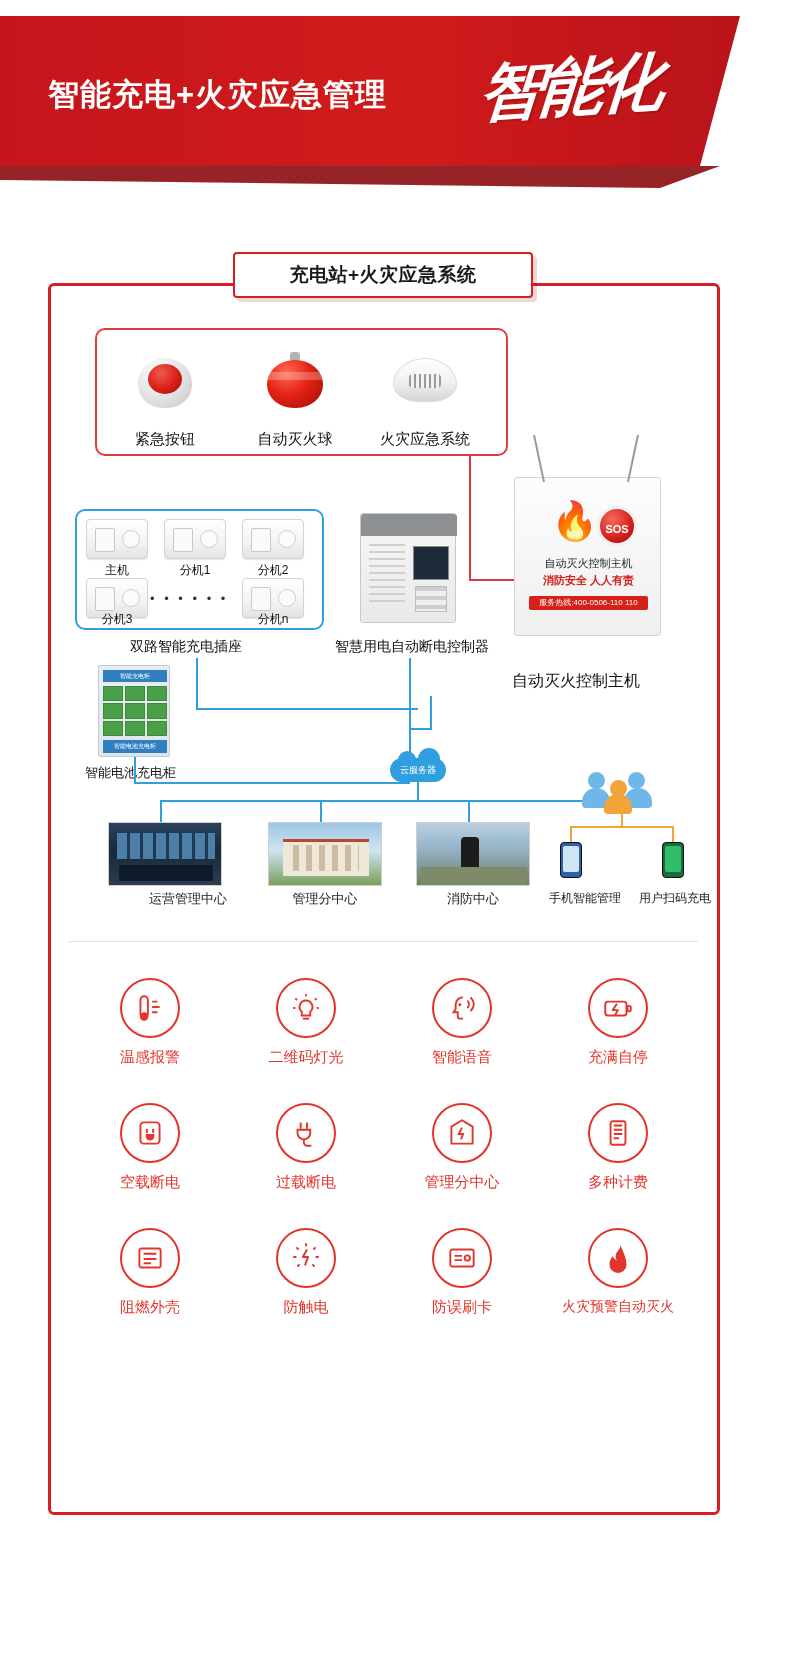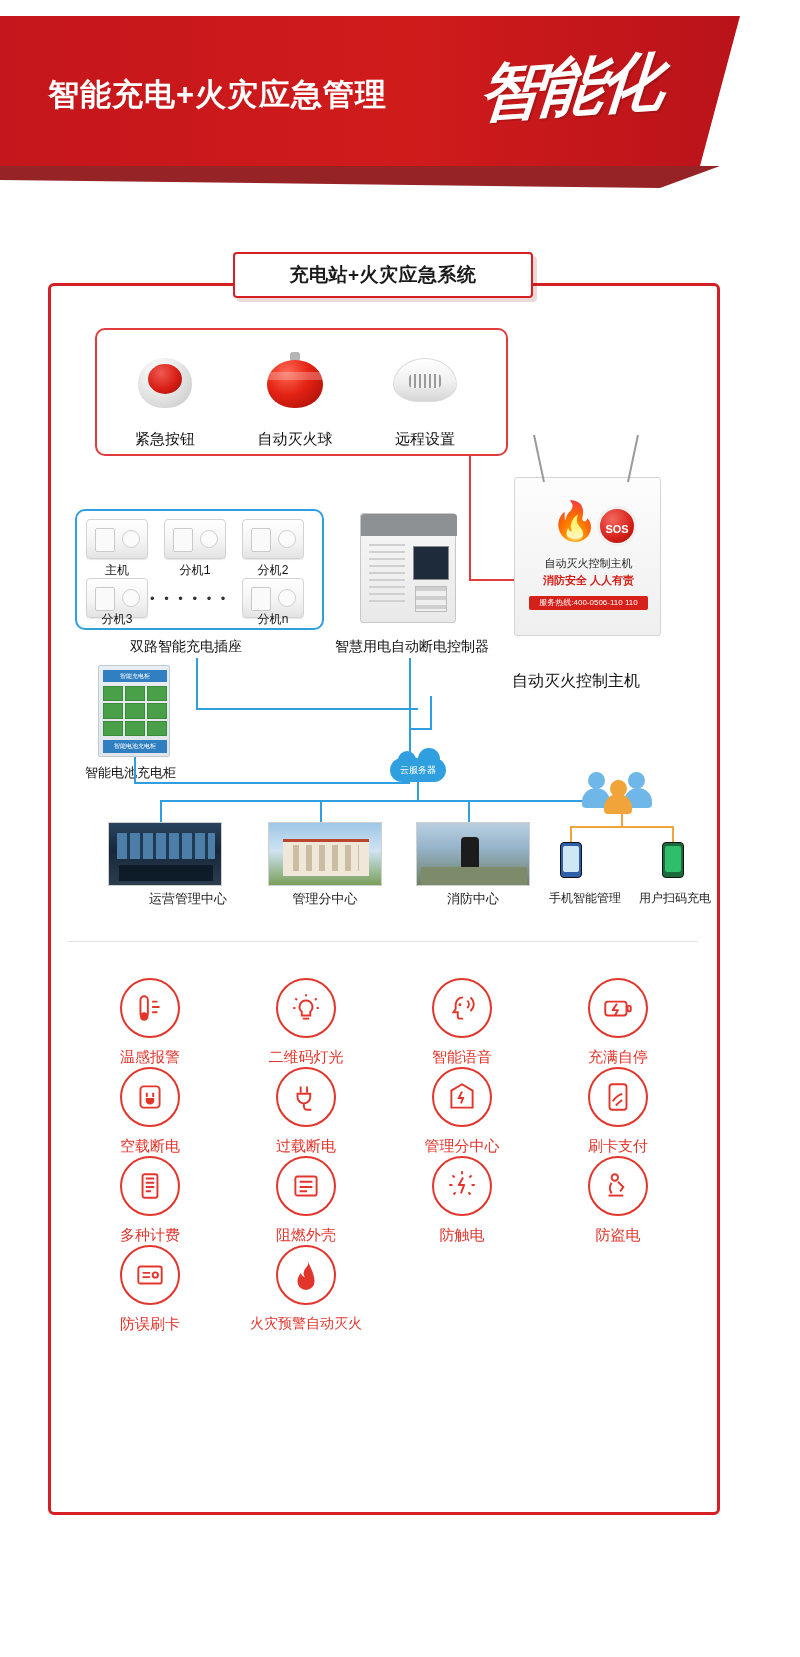--- a/index.html
+++ b/index.html
@@ -144,21 +144,21 @@
   }
   .socket::before {
     content:""; position:absolute; left:8px; top:8px; width:18px; height:22px;
     border:1px solid #c9c9c9; border-radius:2px; background:#fafafa;
   }
   .socket::after {
     content:""; position:absolute; right:7px; top:10px; width:16px; height:16px;
     border:1px solid #cfcfcf; border-radius:50%; background:#fbfbfb;
   }
   .socket-label {
-    position:absolute; font-size:12px; color:#111; width:62px; text-align:center;font-family:Liberation Mono, monospace;
+    position:absolute; font-size:12px; color:#111; width:62px; text-align:center;
   }
   .dots { position:absolute; font-size:13px; color:#333; letter-spacing:3px; }
 
   .cap-small { position:absolute; font-size:14px; color:#111;text-align:right; }
 
   
   .breaker {
     position:absolute; left:360px; top:513px; width:96px; height:110px;
     background: linear-gradient(180deg,#f7f7f7 0%, #e9e9e9 100%);
     border:1px solid #c8c8c8; border-radius:3px;
@@ -233,21 +233,21 @@
   .phone { position:absolute; width:22px; height:36px; border-radius:4px; background:#2a2a2a; border:1px solid #111; }
   .phone.blue { background:#2f5fa8; }
   .phone.green { background:#1d6b3a; }
   .phone::after { content:""; position:absolute; left:2px; top:3px; right:2px; bottom:5px; background:#cfe6f5; border-radius:2px; }
   .phone.green::after { background:#2fbf6a; }
 
   
   .divider { position:absolute; left:68px; top:941px; width:630px; height:1px; background:#e2e2e2; }
   .features {
     position:absolute; left:72px; top:978px; width:624px;
-    display:grid; grid-template-columns:repeat(4,1fr); 
+    display:grid; grid-template-columns:repeat(4,1fr); row-gap:36px;
   }
   .feat { text-align:center; }
   .feat .ring {
     width:60px; height:60px; margin:0 auto 10px; border-radius:50%;
     border:2px solid #e2352c; display:flex; align-items:center; justify-content:center;
     color:#e2352c; font-size:26px; line-height:1;
   }
   .feat .flabel { font-size:15px; color:#e2352c; white-space:nowrap; }
   .feat .flabel.wide { font-size:14px; }
 
@@ -283,21 +283,21 @@
       <div class="fb-band"></div>
   </div>
   <div class="cap">自动灭火球</div>
 </div>
 
 <div class="device" style="left:365px; top:344px;">
   <div class="glyph">
     <div class="sd-body"></div>
       <div class="sd-slots"></div>
   </div>
-  <div class="cap">远程设置</div>
+  <div class="cap">火灾应急系统</div>
 </div>
 
 <div class="ln-red" style="left:470px; top:579px; width:46px; height:2px;"></div>
 <div class="ln-red" style="left:469px; top:455px; width:2px; height:126px;"></div>
 
 <div class="sockets-box"></div>
 <div class="socket" style="left:86px; top:519px;"></div>
 <div class="socket-label" style="left:86px; top:562px;">主机</div>
 <div class="socket" style="left:164px; top:519px;"></div>
 <div class="socket-label" style="left:164px; top:562px;">分机1</div>
@@ -471,30 +471,20 @@
   <div class="feat">
     <div class="ring">
       <svg class="ico-svg" viewBox="0 0 32 32" fill="none" stroke="#e2352c" stroke-width="1.8">
         <path d="M16 4l10 6v16H6V10z"></path>
           <path d="M16 11l-3 6h4l-2 5"></path>
       </svg>
     </div>
     <div class="flabel">管理分中心</div>
   </div>
 
-  <div class="feat">
-    <div class="ring">
-      <svg class="ico-svg" viewBox="0 0 32 32" fill="none" stroke="#e2352c" stroke-width="1.8">
-        <rect x="8" y="4" width="16" height="24" rx="2.5"></rect>
-        <path d="M11 20c2-3 5-6 9-7"></path>
-          <path d="M14 24c2-2 4-4 6-5"></path>
-      </svg>
-    </div>
-    <div class="flabel">刷卡支付</div>
-  </div>
 
 
   <div class="feat">
     <div class="ring">
       <svg class="ico-svg" viewBox="0 0 32 32" fill="none" stroke="#e2352c" stroke-width="1.8">
         <rect x="9" y="5" width="14" height="22" rx="2"></rect>
         <path d="M12 9h8M12 13h8M12 17h8M12 21h5"></path>
       </svg>
     </div>
     <div class="flabel">多种计费</div>
@@ -514,30 +504,20 @@
   <div class="feat">
     <div class="ring">
       <svg class="ico-svg" viewBox="0 0 32 32" fill="none" stroke="#e2352c" stroke-width="1.8">
         <path d="M17 8l-4 7h5l-3 8" stroke-linejoin="round"></path>
         <path d="M16 2v3M7 6l2 2M25 6l-2 2M4 15h3M25 15h3M8 24l2-2M24 24l-2-2"></path>
       </svg>
     </div>
     <div class="flabel">防触电</div>
   </div>
 
-  <div class="feat">
-    <div class="ring">
-      <svg class="ico-svg" viewBox="0 0 32 32" fill="none" stroke="#e2352c" stroke-width="1.8">
-        <circle cx="13" cy="8" r="3"></circle>
-          <path d="M10 13c-2 3-2 7 0 10M16 12l5 5-3 4"></path>
-        <path d="M7 25h14"></path>
-      </svg>
-    </div>
-    <div class="flabel">防盗电</div>
-  </div>
 
   <div class="feat">
     <div class="ring">
       <svg class="ico-svg" viewBox="0 0 32 32" fill="none" stroke="#e2352c" stroke-width="1.8">
         <rect x="5" y="8" width="22" height="16" rx="2"></rect>
         <path d="M9 14h7M9 18h7"></path>
           <circle cx="21" cy="16" r="2.5"></circle>
       </svg>
     </div>
     <div class="flabel">防误刷卡</div>

